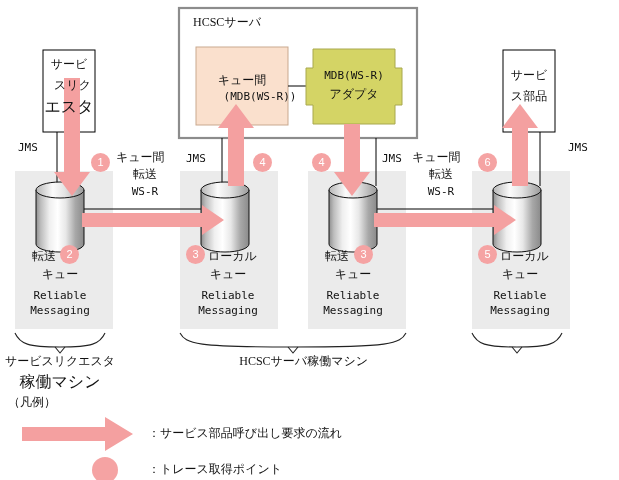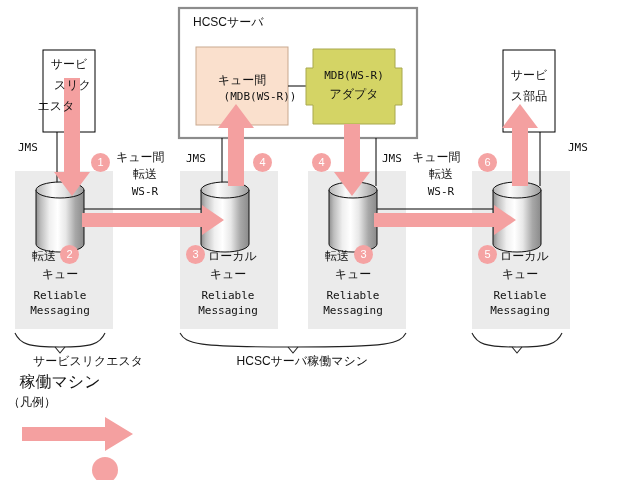--- a/index.html
+++ b/index.html
@@ -21,21 +21,21 @@
   }
   #svg-root {
     position: absolute;
     left: 0;
     top: 0;
     width: 619px;
     height: 480px;
   }
   .lbl {
     position: absolute;
-    font-family: Liberation Sans, sans-serif;
+    font-family: Liberation Serif, serif;
     font-size: 11px;
     line-height: 13px;
     color: #111111;
     white-space: pre;
     letter-spacing: 0px;
   }
   .lbl.mono {
     font-family: "DejaVu Sans Mono", "Liberation Mono", monospace;
     font-size: 10px;
     line-height: 12px;
@@ -177,21 +177,21 @@
   <div class="lbl" style="left:193px; top:16px; font-size:12px;">HCSCサーバ</div>
 
   <div class="lbl center" style="left:196px; top:74px; width:92px; font-size:12px;">キュー間</div>
   <div class="lbl center mono" style="left:212px; top:91px; width:96px; font-size:11px;">(MDB(WS-R))</div>
 
   <div class="lbl center mono" style="left:313px; top:70px; width:82px; font-size:11px;">MDB(WS-R)</div>
   <div class="lbl center" style="left:313px; top:88px; width:82px; font-size:12px;">アダプタ</div>
 
   <div class="lbl center" style="left:43px; top:58px; width:52px; font-size:12px;">サービ</div>
   <div class="lbl center" style="left:43px; top:79px; width:59px; font-size:12px;">スリク</div>
-  <div class="lbl center" style="left:30px; top:100px; width:52px; font-size:12px;">エスタ</div>
+  <div class="lbl center" style="left:43px; top:100px; width:52px; font-size:16px;">エスタ</div>
 
   <div class="lbl center" style="left:503px; top:69px; width:52px; font-size:12px;">サービ</div>
   <div class="lbl center" style="left:503px; top:90px; width:52px; font-size:12px;">ス部品</div>
 
   <div class="lbl mono" style="left:18px; top:142px; font-size:11px;">JMS</div>
   <div class="lbl mono" style="left:186px; top:153px; font-size:11px;">JMS</div>
   <div class="lbl mono" style="left:382px; top:153px; font-size:11px;">JMS</div>
   <div class="lbl mono" style="left:568px; top:142px; font-size:11px;">JMS</div>
 
   <div class="lbl" style="left:116px; top:151px; font-size:12px;">キュー間</div>
@@ -224,21 +224,23 @@
 
   <div class="num" style="left:91px;  top:153px;">1</div>
   <div class="num" style="left:60px;  top:245px;">2</div>
   <div class="num" style="left:186px; top:245px;">3</div>
   <div class="num" style="left:253px; top:153px;">4</div>
   <div class="num" style="left:312px; top:153px;">4</div>
   <div class="num" style="left:354px; top:245px;">3</div>
   <div class="num" style="left:478px; top:245px;">5</div>
   <div class="num" style="left:478px; top:153px;">6</div>
 
-  <div class="lbl center" style="left:2px; top:355px; width:116px; font-size:12px;margin-left:28px;">サービスリクエスタ</div>
+  <div class="lbl center" style="left:2px; top:355px; width:116px; font-size:12px;">サービスリクエスタ</div>
   <div class="lbl center" style="left:2px; top:375px; width:116px; font-size:16px;">稼働マシン</div>
 
   <div class="lbl center" style="left:218px; top:355px; width:150px; font-size:12px;text-align:right;">HCSCサーバ稼働マシン</div>
 
 
   <div class="lbl" style="left:8px; top:396px; font-size:12px;">（凡例）</div>
+  <div class="lbl" style="left:148px; top:427px; font-size:12px;">：サービス部品呼び出し要求の流れ</div>
+  <div class="lbl" style="left:148px; top:463px; font-size:12px;">：トレース取得ポイント</div>
 
 </div>
 
 </body></html>

